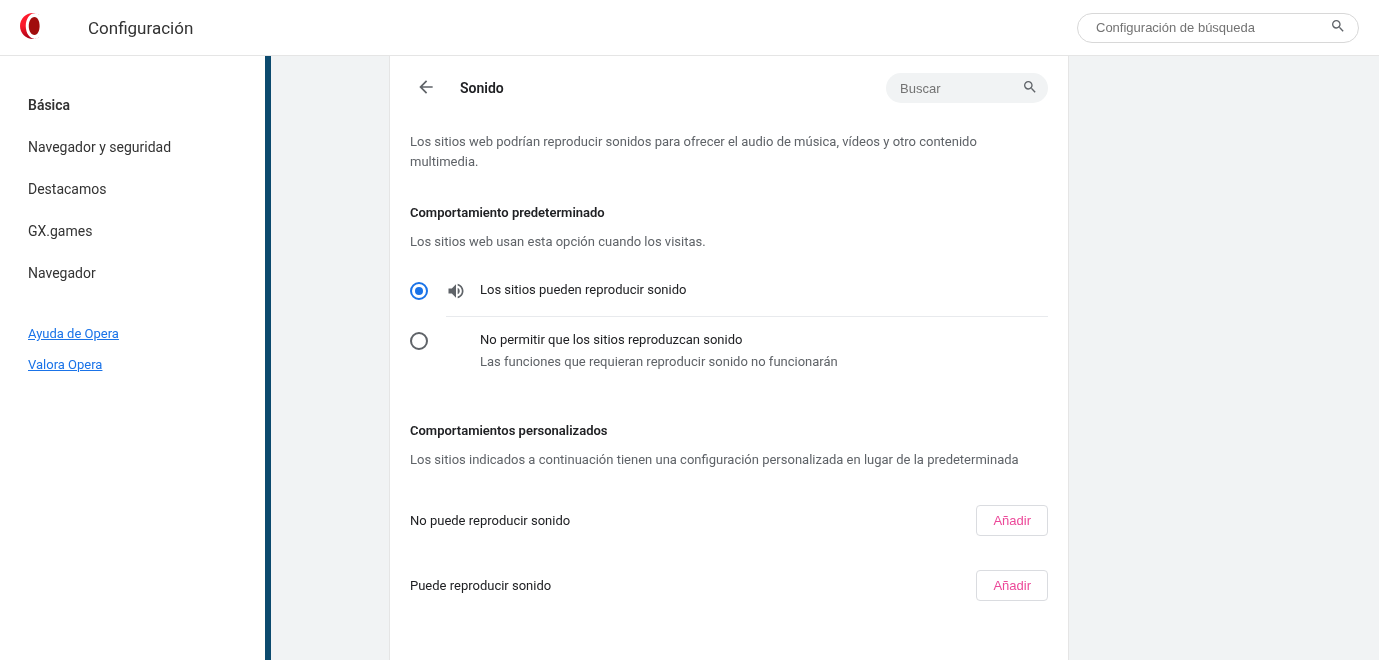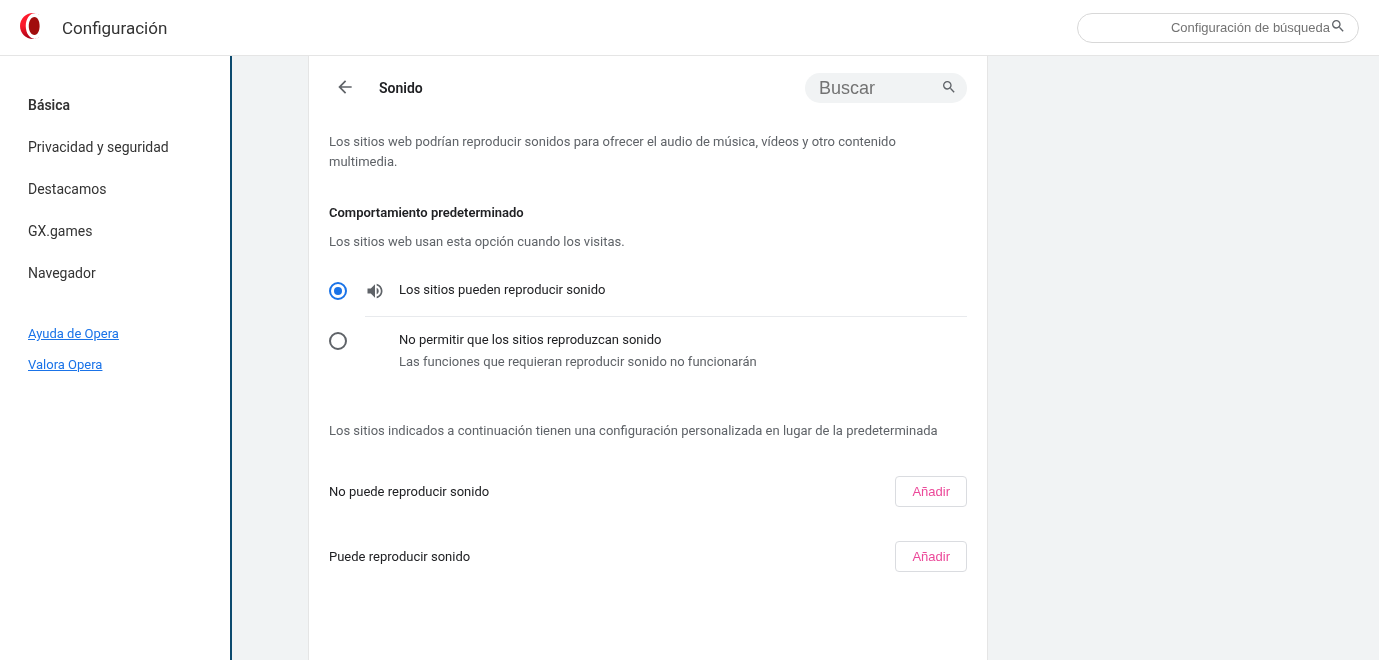--- a/index.html
+++ b/index.html
@@ -12,20 +12,21 @@
   height: 660px;
   overflow: hidden;
 }
 .header {
   display: flex;
   align-items: center;
   height: 56px;
   padding: 10px 20px;
   border-bottom: 1px solid #e5e5e5;
   background: #fff;
+  gap: 26px;
 }
 .opera-logo {
   width: 26px;
   height: 26px;
   margin-right: 16px;
   flex-shrink: 0;
 }
 .header-title {
   font-size: 17px;
   color: #333;
@@ -41,31 +42,30 @@
   padding: 0 12px 0 18px;
   background: #fff;
 }
 .header-search input {
   flex: 1;
   border: none;
   outline: none;
   font-size: 13px;
   color: #333;
   background: transparent;
-  text-align: right;
 }
 .header-search input::placeholder { color: #737373; }
 .search-icon-svg { width: 16px; height: 16px; fill: #5f6368; }
 
 .body-wrap { display: flex; height: calc(100% - 56px); }
 
 .sidebar {
-  width: 232px;
-  background: #fff;
-  border-right: 2px solid #0c4a6e;
+  width: 271px;
+  background: #fff;
+  border-right: 6px solid #0c4a6e;
   padding: 28px 18px 0 28px;
   flex-shrink: 0;
 }
 .sidebar-item {
   font-size: 14px;
   color: #333;
   padding: 13px 0;
   cursor: pointer;
 }
 .sidebar-item.active { font-weight: 600; }
@@ -77,21 +77,21 @@
   padding: 8px 0;
   cursor: pointer;
   display: block;
 }
 
 .main {
   flex: 1;
   background: #f1f3f4;
   display: flex;
   justify-content: flex-start;
-  padding-left: 76px;
+  padding-left: 118px;
   overflow-y: auto;
   align-items: flex-end;
 }
 .content-panel {
   width: 680px;
   background: #fff;
   border-left: 1px solid #e5e5e5;
   border-right: 1px solid #e5e5e5;
   padding: 16px 20px 40px 20px;
   min-height: 100%;
@@ -125,21 +125,21 @@
   height: 30px;
   background: #f1f3f4;
   border-radius: 15px;
   padding: 0 10px 0 14px;
 }
 .panel-search input {
   flex: 1;
   border: none;
   outline: none;
   background: transparent;
-  font-size: 18px;
+  font-size: 13px;
   width: 100%;
 }
 .panel-search input::placeholder { color: #737373; }
 
 .description {
   font-size: 13px;
   color: #5f6368;
   line-height: 1.5;
   margin-bottom: 34px;
 }
@@ -262,21 +262,21 @@
       <svg class="search-icon-svg" viewBox="0 0 24 24">
           <path d="M15.5 14h-.79l-.28-.27A6.471 6.471 0 0016 9.5 6.5 6.5 0 109.5 16c1.61 0 3.09-.59 4.23-1.57l.27.28v.79l5 4.99L20.49 19l-4.99-5zm-6 0C7.01 14 5 11.99 5 9.5S7.01 5 9.5 5 14 7.01 14 9.5 11.99 14 9.5 14z"></path>
         </svg>
     </span>
   </div>
 </div>
 
 <div class="body-wrap">
   <nav class="sidebar">
     <div class="sidebar-item active">Básica</div>
-    <div class="sidebar-item">Privacidad y seguridad</div>
+    <div class="sidebar-item">Navegador y seguridad</div>
     <div class="sidebar-item">Destacamos</div>
     <div class="sidebar-item">GX.games</div>
     <div class="sidebar-item">Navegador</div>
     <div class="sidebar-links">
       <a class="sidebar-link">Ayuda de Opera</a>
       <a class="sidebar-link">Valora Opera</a>
     </div>
   </nav>
 
   <main class="main">
@@ -323,20 +323,21 @@
             <div class="radio-circle"></div>
             <div class="radio-spacer"></div>
             <div class="radio-text">
               <div class="radio-label">No permitir que los sitios reproduzcan sonido</div>
               <div class="radio-help">Las funciones que requieran reproducir sonido no funcionarán</div>
             </div>
           </div>
         </div>
       </div>
 
+      <div class="section-title">Comportamientos personalizados</div>
       <div class="section-sub">Los sitios indicados a continuación tienen una configuración personalizada en lugar de la predeterminada</div>
 
       <div class="custom-section">
         <div class="list-header">
           <div class="list-header-title">No puede reproducir sonido</div>
           <button class="add-btn">Añadir</button>
         </div>
       </div>
 
       <div class="custom-section">

